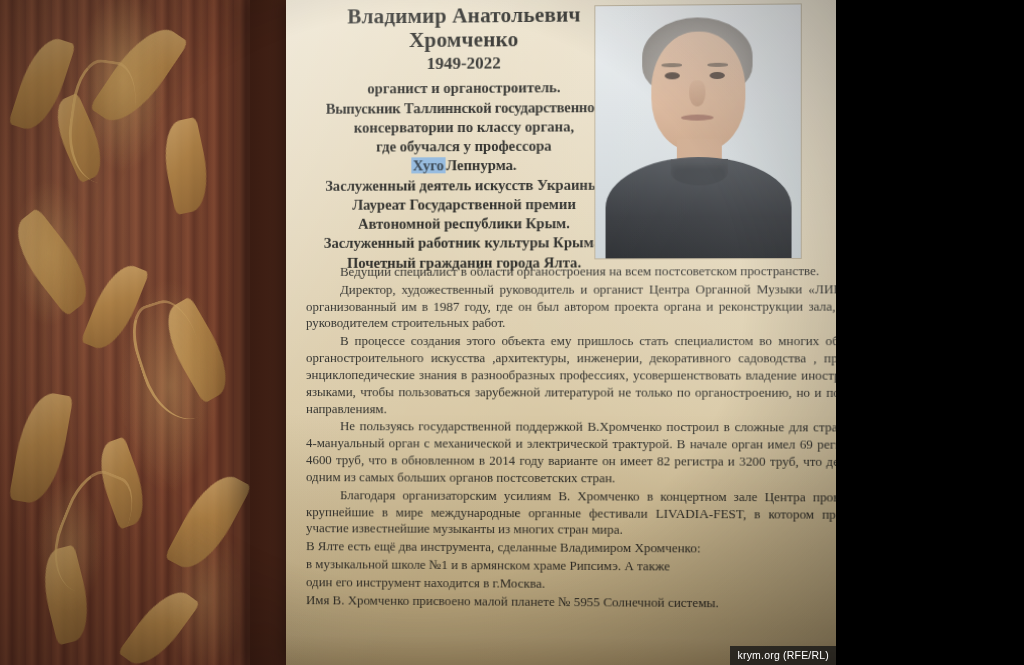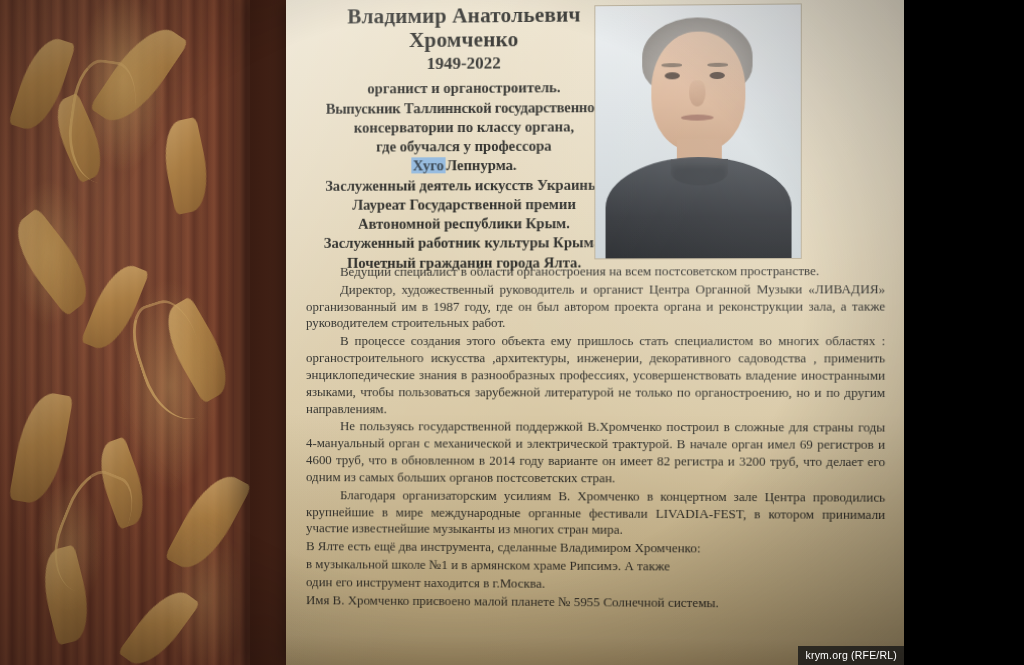--- a/index.html
+++ b/index.html
@@ -5,21 +5,21 @@
   html, body {
     margin: 0;
     padding: 0;
     background: #000;
   }
   body {
     font-family: "Liberation Serif", serif;
   }
   .scene {
     position: relative;
-    width: 904px;
+    width: 836px;
     height: 665px;
     overflow: hidden;
     background: #5a2f23;
   }
 
   
   .wall {
     position: absolute;
     top: 0;
     bottom: 0;

